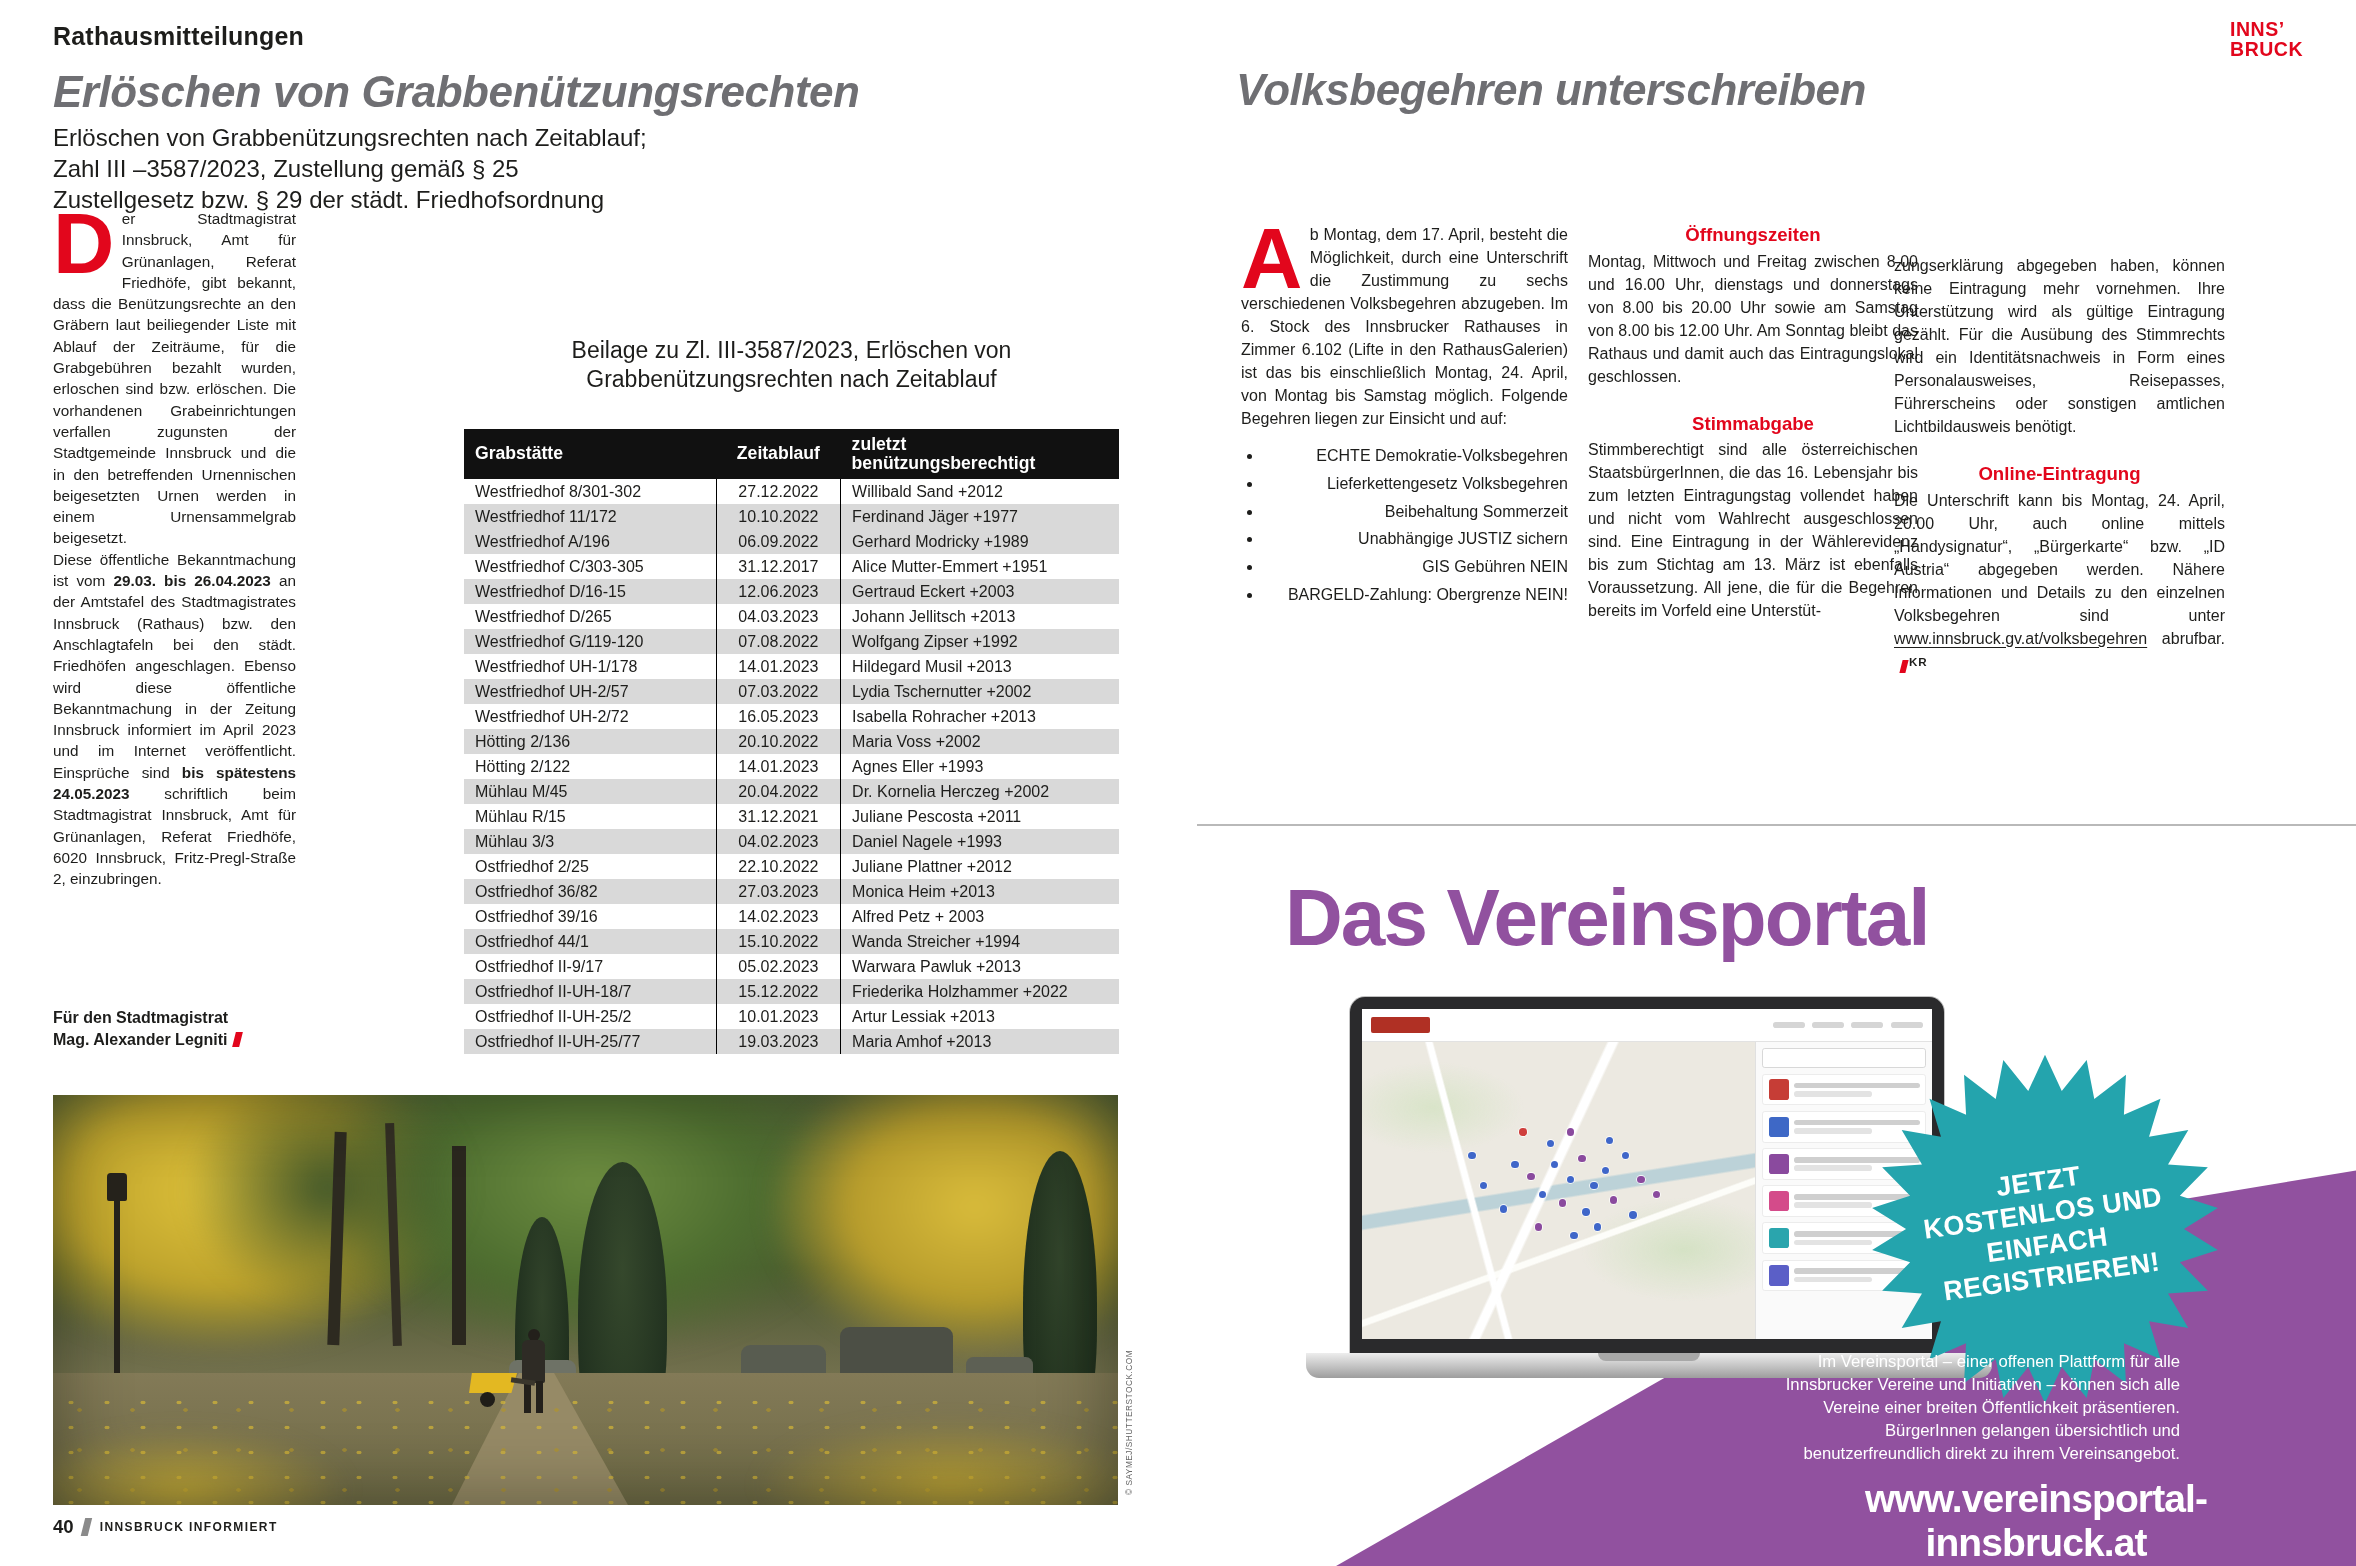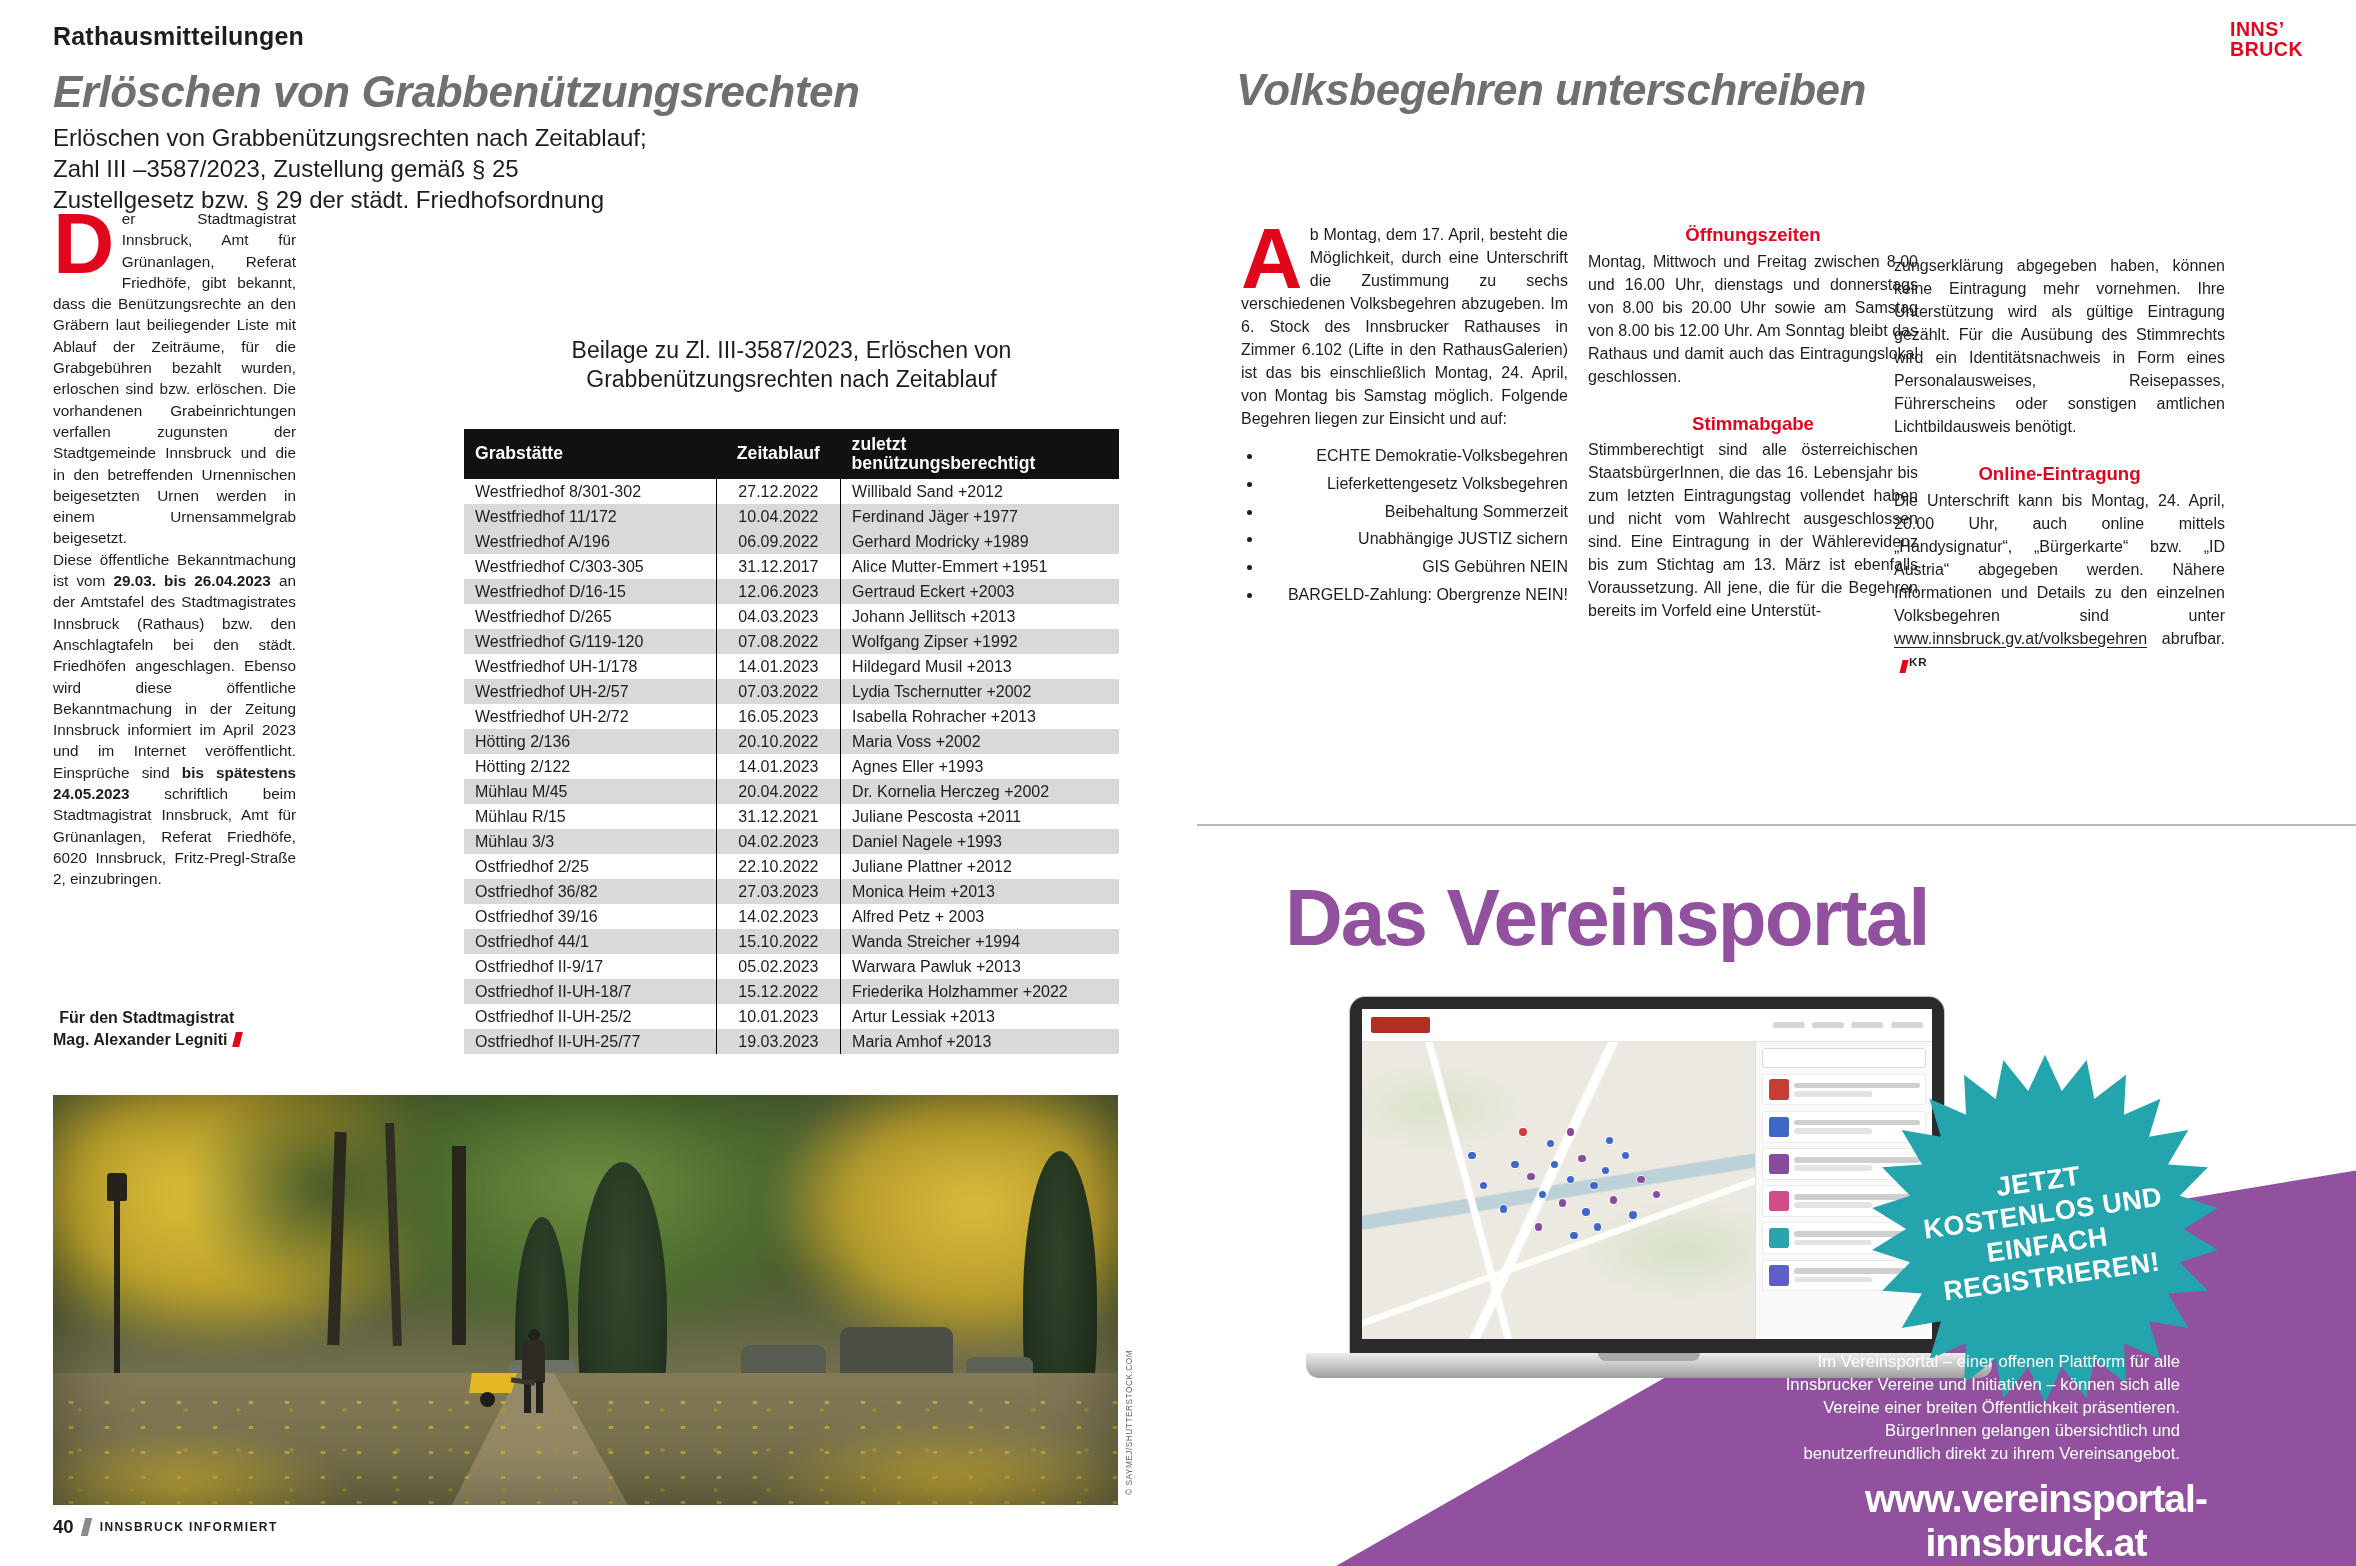--- a/index.html
+++ b/index.html
@@ -10,21 +10,21 @@
   
   .section-label{left:53px;top:22px;font-size:25px;font-weight:bold;letter-spacing:0.2px;}
   .brand{right:53px;top:18.6px;text-align:left;color:#e2061c;font-weight:bold;font-size:19.5px;line-height:20.4px;letter-spacing:0.5px;}
   .article-title{font-size:44px;font-weight:bold;font-style:italic;color:#6f6f73;letter-spacing:-0.5px;}
   .lead{left:53px;top:122px;width:594px;font-size:24px;line-height:31px;}
 
   
   .bodycol{left:53px;top:208px;width:243px;font-size:15.3px;line-height:21.3px;text-align:justify;}
   .bodycol p{margin:0;}
   .dropcap{float:left;color:#e2061c;font-size:85px;line-height:67px;font-weight:bold;margin:1.9px 7.4px 0 0;}
-  .sig{left:53px;top:1007px;font-size:16px;font-weight:bold;line-height:22px;text-align:center;}
+  .sig{left:53px;top:1007px;font-size:16px;font-weight:bold;line-height:22px;}
   .redslash{display:inline-block;width:6.5px;height:15px;background:#e2061c;transform:skewX(-14deg);margin-left:6.5px;vertical-align:-1.9px;}
   .grayslash{display:inline-block;width:7.4px;height:17.6px;background:#8a8a8a;transform:skewX(-14deg);margin:0 9.3px;vertical-align:-3.7px;}
 
   
   .tbl-caption{left:464px;top:336px;width:655px;text-align:center;font-size:23px;line-height:29px;}
   table.graves{left:464px;top:429px;width:655px;border-collapse:collapse;table-layout:fixed;position:absolute;font-size:16px;}
   table.graves th{background:#111;color:#fff;text-align:left;font-size:17.6px;line-height:19.5px;padding:5.6px 0 5.6px 11px;height:39px;vertical-align:middle;}
   table.graves td{line-height:25px;padding:0 0 0 11px;white-space:nowrap;overflow:hidden;}
   table.graves td.c2{text-align:center;padding:0;border-left:1.9px solid #000;}
   table.graves td.c3{border-left:1.9px solid #000;}
@@ -136,21 +136,21 @@
       </tr>
     </thead>
     <tbody>
         <tr>
           <td class="c1">Westfriedhof 8/301-302</td>
           <td class="c2">27.12.2022</td>
           <td class="c3">Willibald Sand +2012</td>
         </tr>
         <tr class="alt">
           <td class="c1">Westfriedhof 11/172</td>
-          <td class="c2">10.04.2022</td>
+          <td class="c2">10.10.2022</td>
           <td class="c3">Ferdinand Jäger +1977</td>
         </tr>
         <tr class="alt">
           <td class="c1">Westfriedhof A/196</td>
           <td class="c2">06.09.2022</td>
           <td class="c3">Gerhard Modricky +1989</td>
         </tr>
         <tr>
           <td class="c1">Westfriedhof C/303-305</td>
           <td class="c2">31.12.2017</td>

